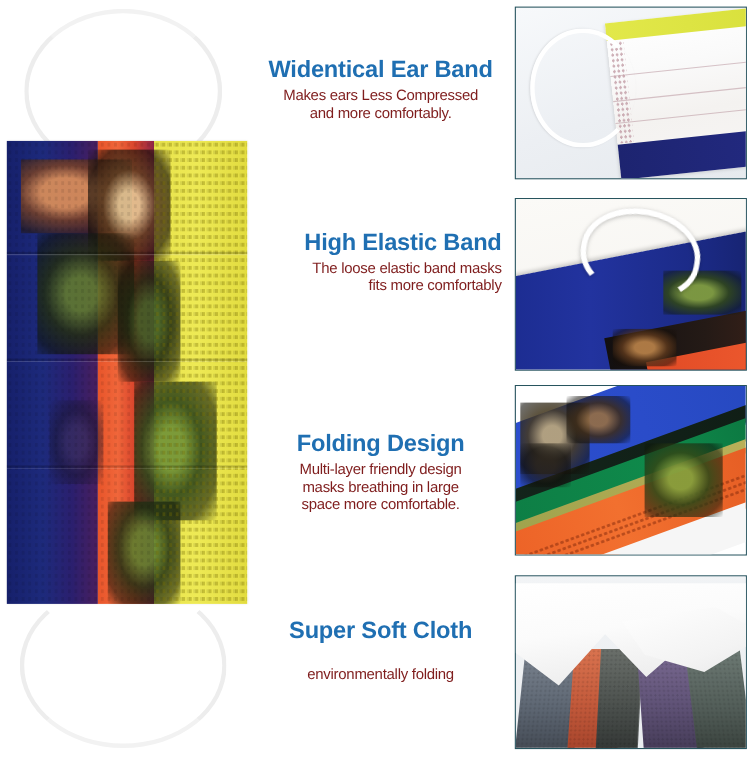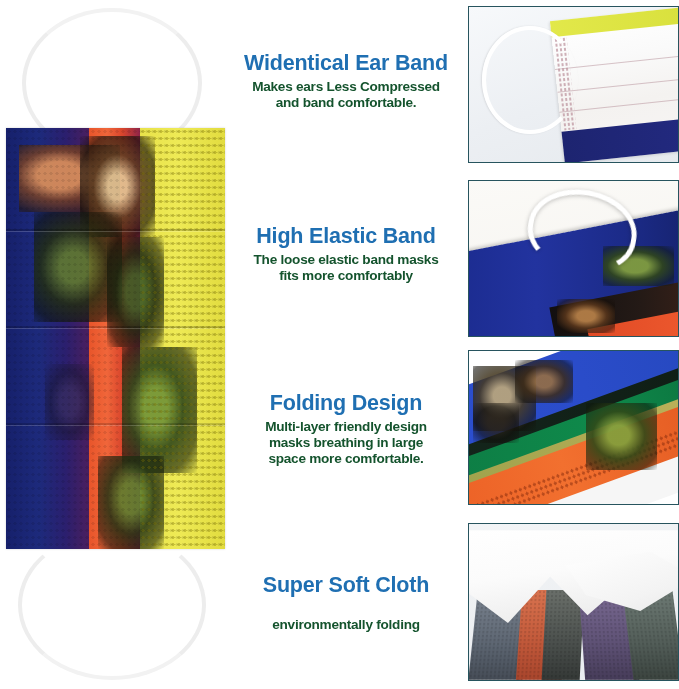--- a/index.html
+++ b/index.html
@@ -128,30 +128,30 @@
   .feature h2 {
     color: #1f6fb2;
     font-size: 21.5px;
     font-weight: bold;
     letter-spacing: -.2px;
     line-height: 1.08;
     margin-bottom: 4px;
     white-space: nowrap;
   }
   .feature p {
-    color: #14532d;
+    color: #7f1d1d;
     font-size: 13.6px;
-    font-weight: bold;
+    font-weight: normal;
     line-height: 1.18;
     letter-spacing: -.25px;
   }
   .f1 { top: 52px; }
-  .f2 { top: 225px; }
+  .f2 { top: 209px; text-align: right; }
   .f3 { top: 392px; }
-  .f4 { top: 562px; margin-top: 12px; }
+  .f4 { top: 562px; }
 
   
   #panels {
     position: absolute;
     left: 462px; top: 0;
     width: 217px;
     height: 689px;
   }
   .panel {
     position: absolute;
@@ -320,21 +320,21 @@
       <div class="pleat" style="top:70%"></div>
     </div>
   </div>
 
   <div id="features">
 
     <div class="feature f1">
       <h2>Widentical Ear Band</h2>
       <p>
         <span>Makes ears Less Compressed</span><br>
-        <span>and band comfortable.</span>
+        <span>and more comfortably.</span>
       </p>
     </div>
 
     <div class="feature f2">
       <h2>High Elastic Band</h2>
       <p>
         <span>The loose elastic band masks</span><br>
         <span>fits more comfortably</span>
       </p>
     </div>

